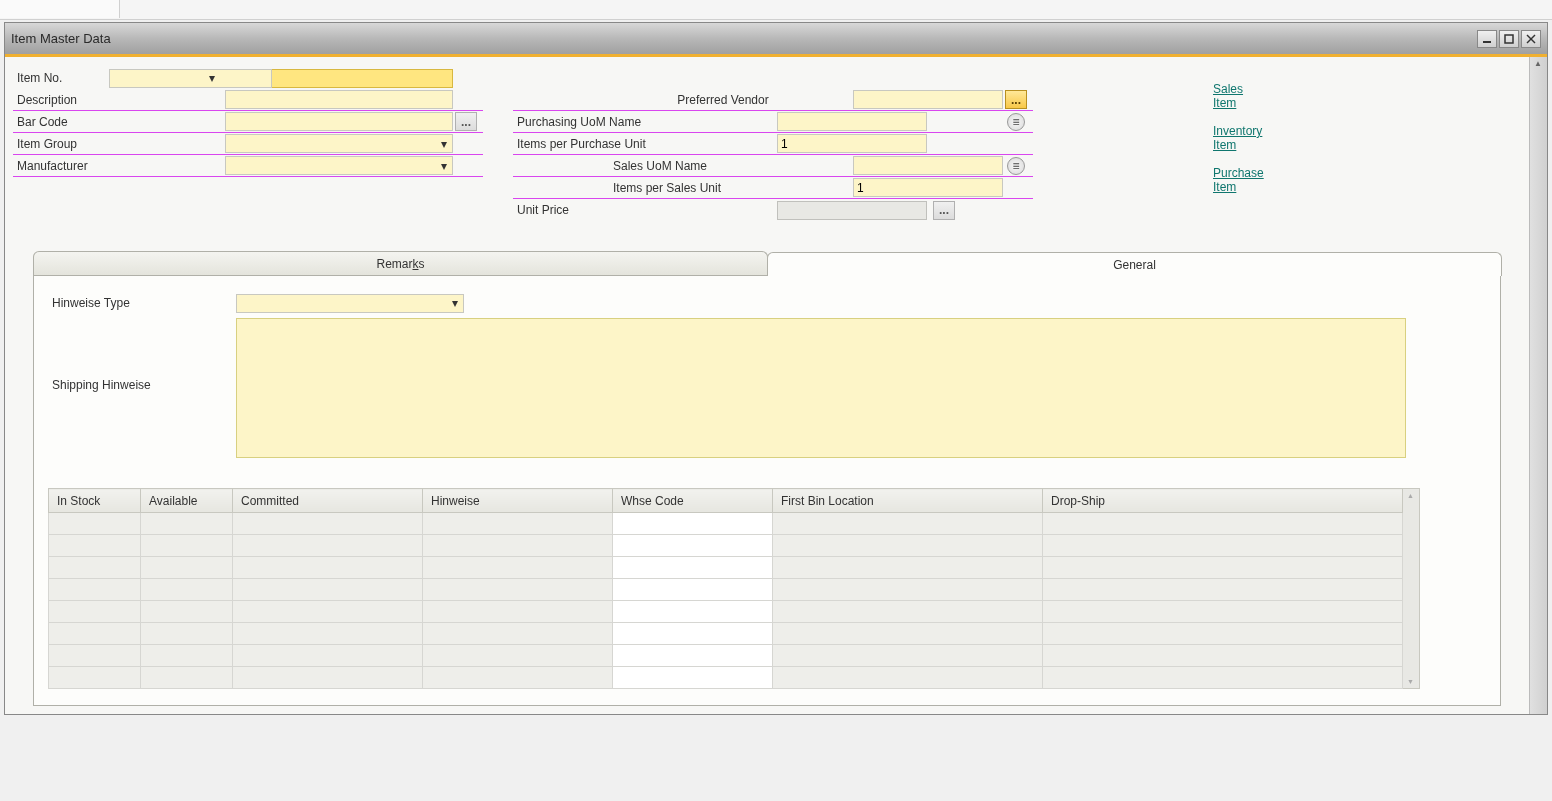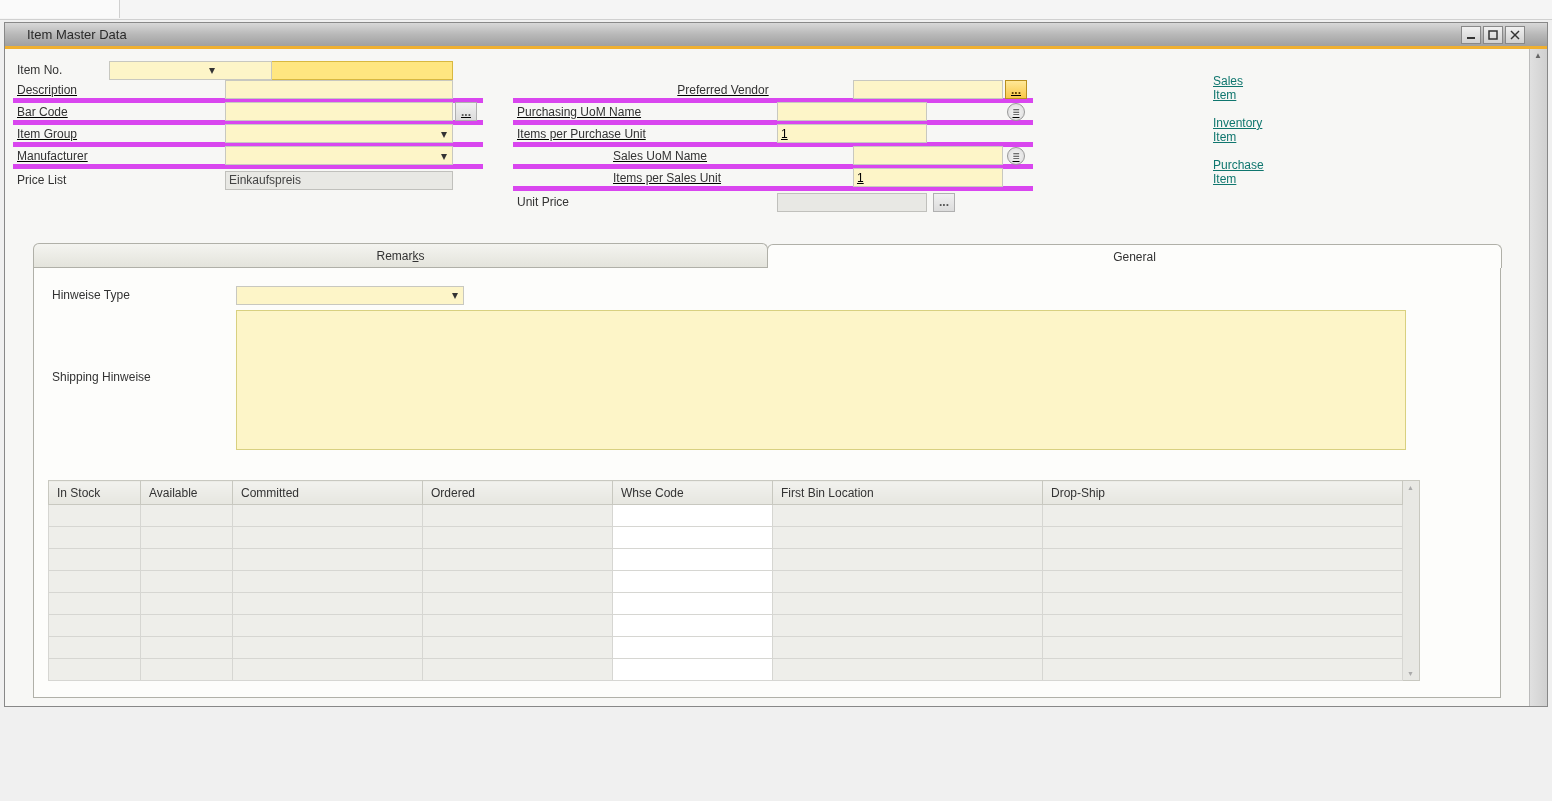--- a/index.html
+++ b/index.html
@@ -4,44 +4,44 @@
 <style>
 * { box-sizing: border-box; margin: 0; padding: 0; font-family: Tahoma, Arial, sans-serif; font-size: 12px; }
 body { background: #e8e8e8; width: 1552px; height: 801px; overflow: hidden; }
 
 .outer-frame { background: #f0f0f0; padding: 0; width: 100%; height: 100%; }
 .top-bar-strip { height: 20px; background: #f5f5f5; border-bottom: 1px solid #d0d0d0; }
 .top-bar-tab { display: inline-block; width: 120px; height: 18px; background: #fafafa; border-right: 1px solid #d0d0d0; }
 
 .window { margin: 2px 4px; border: 1px solid #888; background: #f7f7f5; position: relative; }
 .title-bar { 
-  height: 26px; 
+  height: 34px; 
   background: linear-gradient(to bottom, #d8d8d8 0%, #b8b8b8 50%, #a0a0a0 100%); 
   border-bottom: 3px solid #f0b030;
-  display: flex; align-items: center; padding: 0 22px; 
+  display: flex; align-items: center; padding: 0 6px; 
 }
 .title-text { flex: 1; font-size: 13px; color: #2a2a2a; font-weight: normal; }
 .win-btns { display: flex; gap: 2px; }
 .win-btn { width: 20px; height: 18px; background: linear-gradient(#f0f0f0,#d0d0d0); border: 1px solid #888; display: flex; align-items: center; justify-content: center; color: #333; cursor: pointer; }
 .win-btn svg { width: 10px; height: 10px; }
 
 .body-area { display: flex; }
 .form-area { flex: 1; padding: 10px 8px 8px 8px; }
 .right-scroll { width: 18px; background: linear-gradient(to right,#e0e0e0,#d0d0d0); border-left: 1px solid #bbb; position: relative; }
 .right-scroll::before { content: "▲"; position: absolute; top: 2px; left: 4px; font-size: 8px; color: #666; }
 
 .columns { display: flex; gap: 30px; }
 .col { }
 .col-left { width: 470px; }
 .col-mid { width: 520px; }
 .col-right { width: 180px; padding-top: 15px; }
 
 .field-row { display: flex; align-items: center; height: 22px; }
 .field-label { color: #333; padding-left: 4px; }
-.field-row.bordered { border-bottom: 5px solid #d946ef; text-decoration: underline; }
+.field-row.bordered { border-bottom: 1px solid #d946ef; }
 
 .input { height: 19px; border: 1px solid #c8c8c0; background: #fff; padding: 0 3px; }
 .input.yellow { background: #fdf5c8; }
 .input.gold { background: #ffe680; border-color: #d8b840; }
 .input.gray { background: #e8e8e4; border-color: #c0c0bc; color: #444; }
 
 .combo { position: relative; display: flex; }
 .combo-input { flex: 1; }
 .combo-arrow { width: 16px; height: 19px; position: absolute; right: 1px; top: 0; display: flex; align-items: center; justify-content: center; color: #333; pointer-events: none; }
 
@@ -134,24 +134,20 @@
                 <span class="combo-arrow">▾</span>
               </div>
             </div>
             <div class="field-row bordered">
               <div class="field-label" style="width:212px">Manufacturer</div>
               <div class="combo" style="width:228px">
                 <input class="input yellow combo-input" style="">
                 <span class="combo-arrow">▾</span>
               </div>
             </div>
-            <div class="field-row">
-              <div class="field-label" style="width:212px">Price List</div>
-              <input class="input gray" style="width: 228px;" value="Einkaufspreis">
-            </div>
           </div>
 
           <div class="col col-mid">
             <div style="height:22px"></div>
             <div class="field-row bordered">
               <div class="field-label" style="width:340px;text-align:center;padding-left:80px">Preferred Vendor</div>
               <input class="input yellow" style="width: 150px;">
               <div class="lookup-btn">
                   <span>...</span>
                 </div>
@@ -221,21 +217,21 @@
               <textarea class="textarea" style="width: 1170px; height: 140px;"></textarea>
             </div>
 
             <div class="table-wrap">
               <table class="grid">
                 <thead>
                   <tr>
                     <th style="width:92px">In Stock</th>
                     <th style="width:92px">Available</th>
                     <th style="width:190px">Committed</th>
-                    <th style="width:190px">Ordered</th>
+                    <th style="width:190px">Hinweise</th>
                     <th style="width:160px">Whse Code</th>
                     <th style="width:270px">First Bin Location</th>
                     <th style="width:360px">Drop-Ship</th>
                   </tr>
                 </thead>
                 <tbody>
                     <tr>
                       <td></td>
                       <td></td>
                       <td></td>

